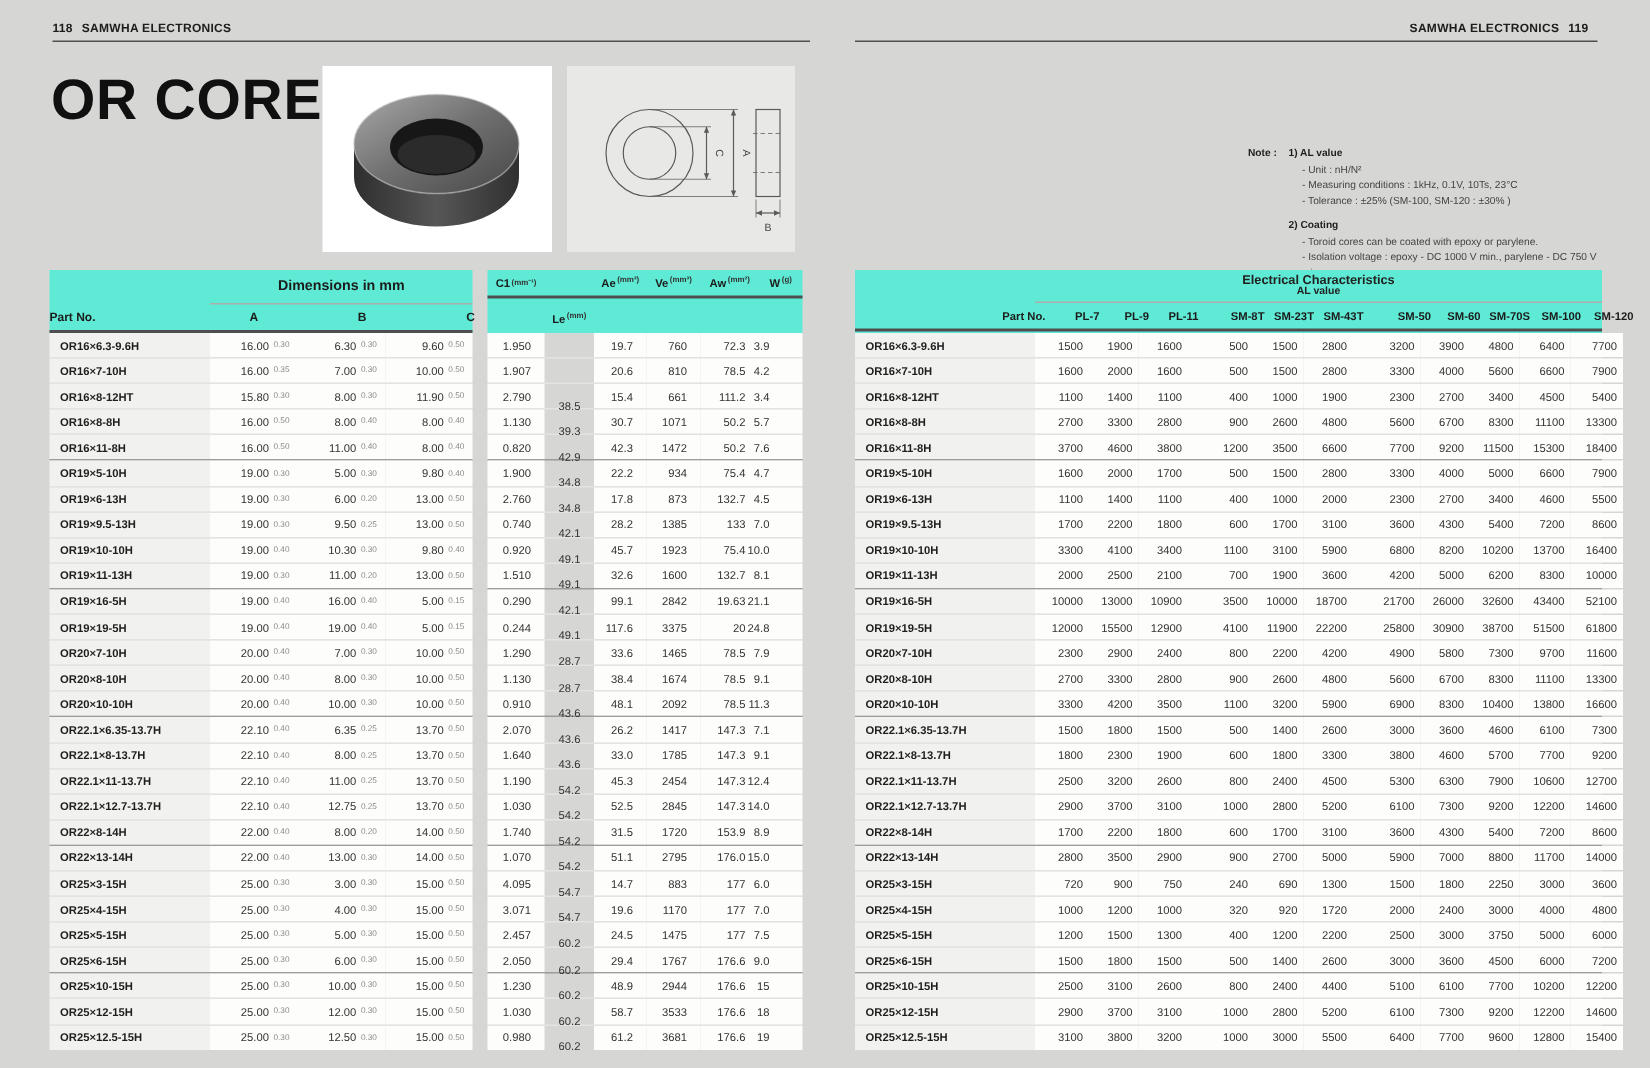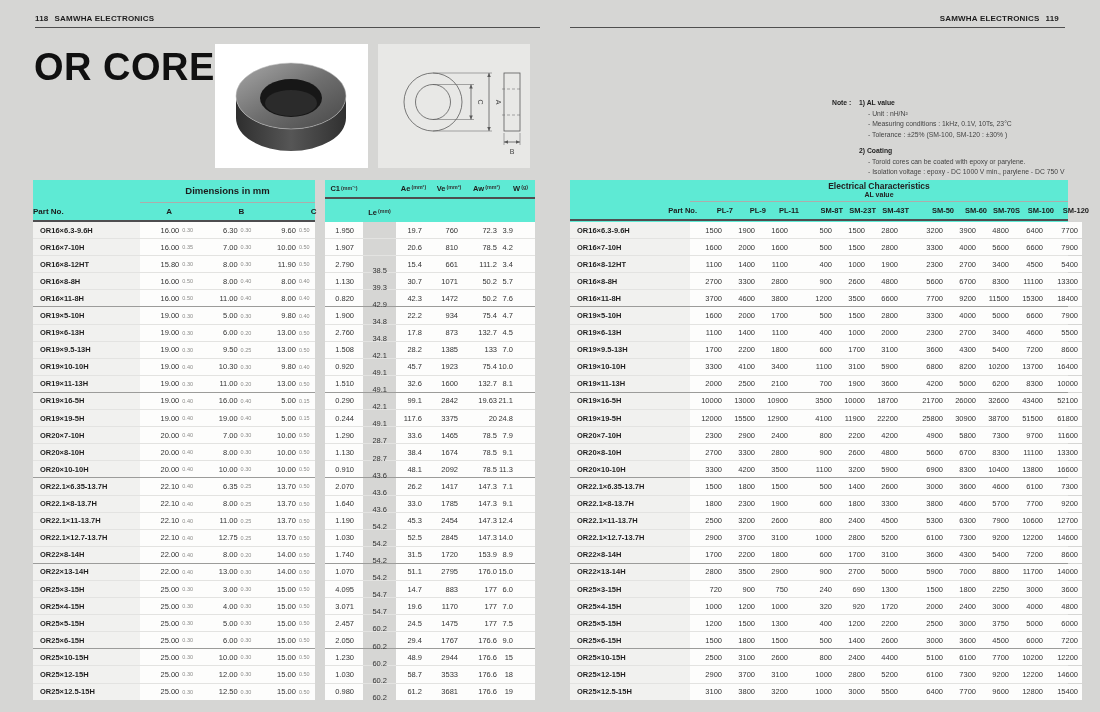--- a/index.html
+++ b/index.html
@@ -693,21 +693,21 @@
         </div>
         <div class="trow">
           <div class="ncell corecell cw0">2.760</div>
           <div class="ncell corecell cw1">49.1</div>
           <div class="ncell corecell cw2">17.8</div>
           <div class="ncell corecell cw3">873</div>
           <div class="ncell corecell cw4">132.7</div>
           <div class="ncell corecell cw5">4.5</div>
         </div>
         <div class="trow">
-          <div class="ncell corecell cw0">1.508</div>
+          <div class="ncell corecell cw0">0.740</div>
           <div class="ncell corecell cw1">49.1</div>
           <div class="ncell corecell cw2">28.2</div>
           <div class="ncell corecell cw3">1385</div>
           <div class="ncell corecell cw4">133</div>
           <div class="ncell corecell cw5">7.0</div>
         </div>
         <div class="trow">
           <div class="ncell corecell cw0">0.920</div>
           <div class="ncell corecell cw1">42.1</div>
           <div class="ncell corecell cw2">45.7</div>

